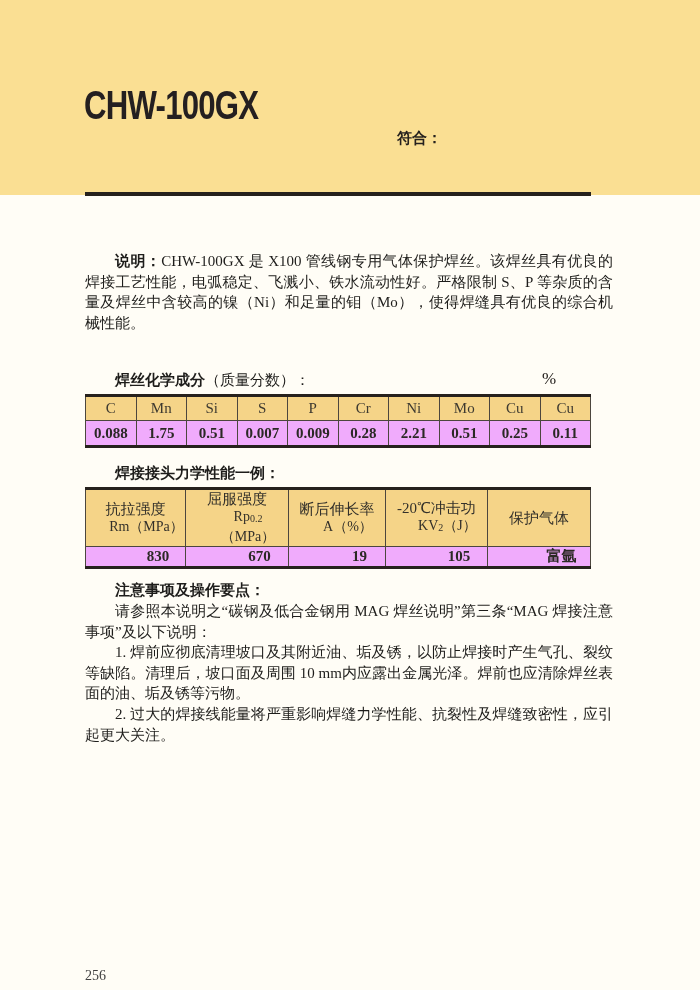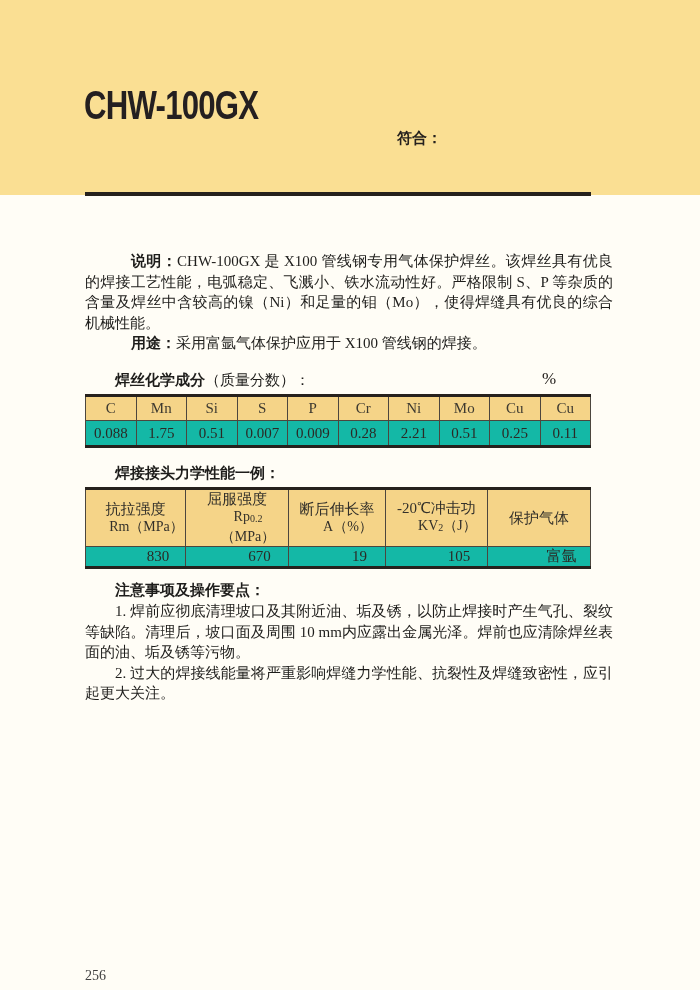--- a/index.html
+++ b/index.html
@@ -34,21 +34,21 @@
   .standards-list { font-size:16px; line-height:22px; color:#25211e; }
   .header-rule {
     position:absolute; left:85px; top:192px; width:506px; height:4px;
     background:#26211d;
   }
   .intro {
     position:absolute; left:85px; top:251px; width:528px;
     font-size:15px; line-height:20.6px; text-align:justify; color:#1e1d1b;
   }
   .para { text-indent:2em; }
-  .runin { font-family:"Liberation Sans", sans-serif; font-weight:bold;margin-left:16px; }
+  .runin { font-family:"Liberation Sans", sans-serif; font-weight:bold; }
   .sec-title {
     position:absolute; left:115px;
     font-size:15px; line-height:18px; color:#1e1d1b; white-space:nowrap;
   }
   .sec-title .bold { font-family:"Liberation Sans", sans-serif; font-weight:bold; }
   .chem-title { top:371px; }
   .unit {
     position:absolute; left:542px; top:369px;
     font-size:17px; color:#25211e;
   }
@@ -59,21 +59,21 @@
     font-size:15px;
   }
   .chem-table { top:394px; }
   .mech-table { top:487px; }
   table { border-top:3px solid #26211d; border-bottom:3px solid #26211d; }
   th, td { border:1px solid #4c463e; text-align:center; vertical-align:middle; }
   th {
     background:#f5d488; font-weight:normal; color:#3e3a30;
     height:25px;
   }
-  td { background:#14b8a6; color:#2b2925; height:26px; }
+  td { background:#f0abfc; color:#2b2925; height:26px;font-weight:bold; }
   .mech-table th { height:39px; line-height:18px; color:#33302a; }
   .mech-table td { height:16px;padding-left:45px; }
   .mech-table .en { font-size:14px;padding-left:22px; }
   .mech-table sub { font-size:10px; vertical-align:-1px; }
   .notes-title {
     position:absolute; left:115px; top:581px;
     font-family:"Liberation Sans", sans-serif; font-weight:bold;
     font-size:15px; color:#1e1d1b; white-space:nowrap;
   }
   .notes-body {
@@ -93,21 +93,20 @@
 <div class="product-title">CHW-100GX</div>
 
 <div class="standards">
   <span class="standards-label">符合：</span>
 </div>
 
 <div class="header-rule"></div>
 
 <div class="intro">
   <p class="para"><span class="runin">说明：</span><span>CHW-100GX 是 X100 管线钢专用气体保护焊丝。该焊丝具有优良的焊接工艺性能，电弧稳定、飞溅小、铁水流动性好。严格限制 S、P 等杂质的含量及焊丝中含较高的镍（Ni）和足量的钼（Mo），使得焊缝具有优良的综合机械性能。</span></p>
-  <p class="para"><span class="runin">用途：</span><span>采用富氩气体保护应用于 X100 管线钢的焊接。</span></p>
 </div>
 
 <div class="sec-title chem-title"><span class="bold">焊丝化学成分</span><span>（质量分数）：</span></div>
 <div class="unit">%</div>
 
 <table class="chem-table">
   <colgroup>
     <col style="width:10%">
       <col style="width:10%">
       <col style="width:10%">
@@ -185,17 +184,18 @@
     <td>19</td>
     <td>105</td>
     <td>富氩</td>
   </tr>
 </tbody>
   </table>
 
 <div class="notes-title">注意事项及操作要点：</div>
 
 <div class="notes-body">
+  <p class="para">请参照本说明之“碳钢及低合金钢用 MAG 焊丝说明”第三条“MAG 焊接注意事项”及以下说明：</p>
   <p class="para">1. 焊前应彻底清理坡口及其附近油、垢及锈，以防止焊接时产生气孔、裂纹等缺陷。清理后，坡口面及周围 10 mm内应露出金属光泽。焊前也应清除焊丝表面的油、垢及锈等污物。</p>
   <p class="para">2. 过大的焊接线能量将严重影响焊缝力学性能、抗裂性及焊缝致密性，应引起更大关注。</p>
 </div>
 
 <div class="page-number">256</div>
 
 </body></html>

